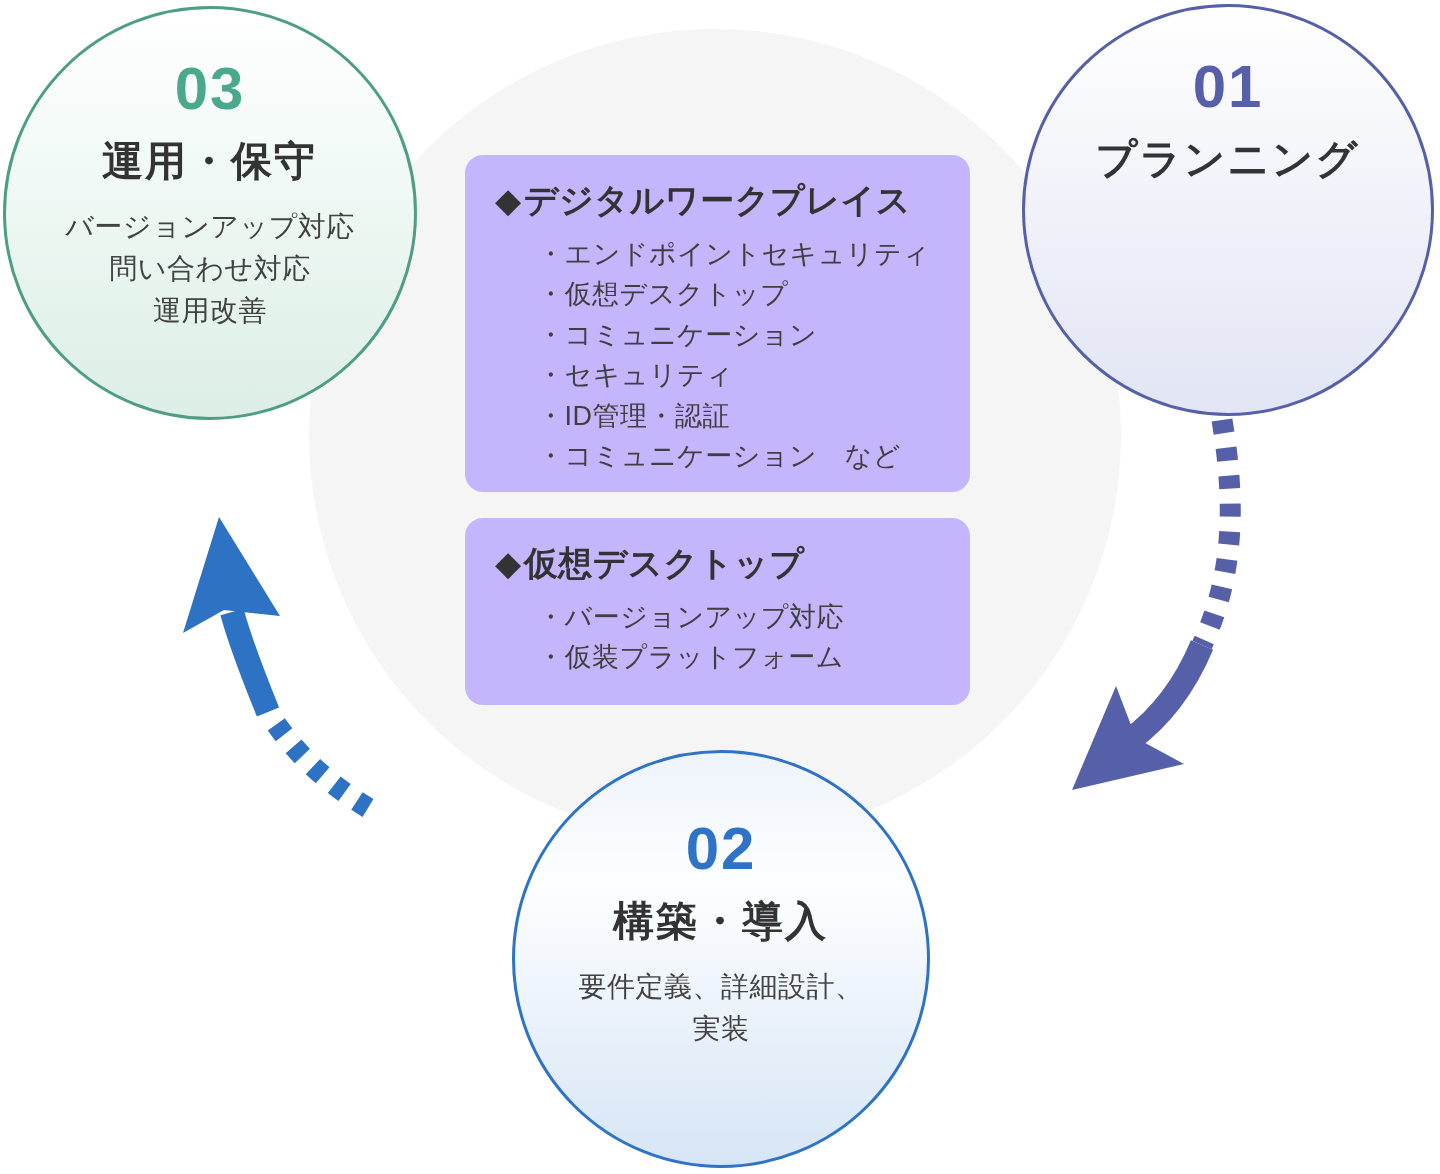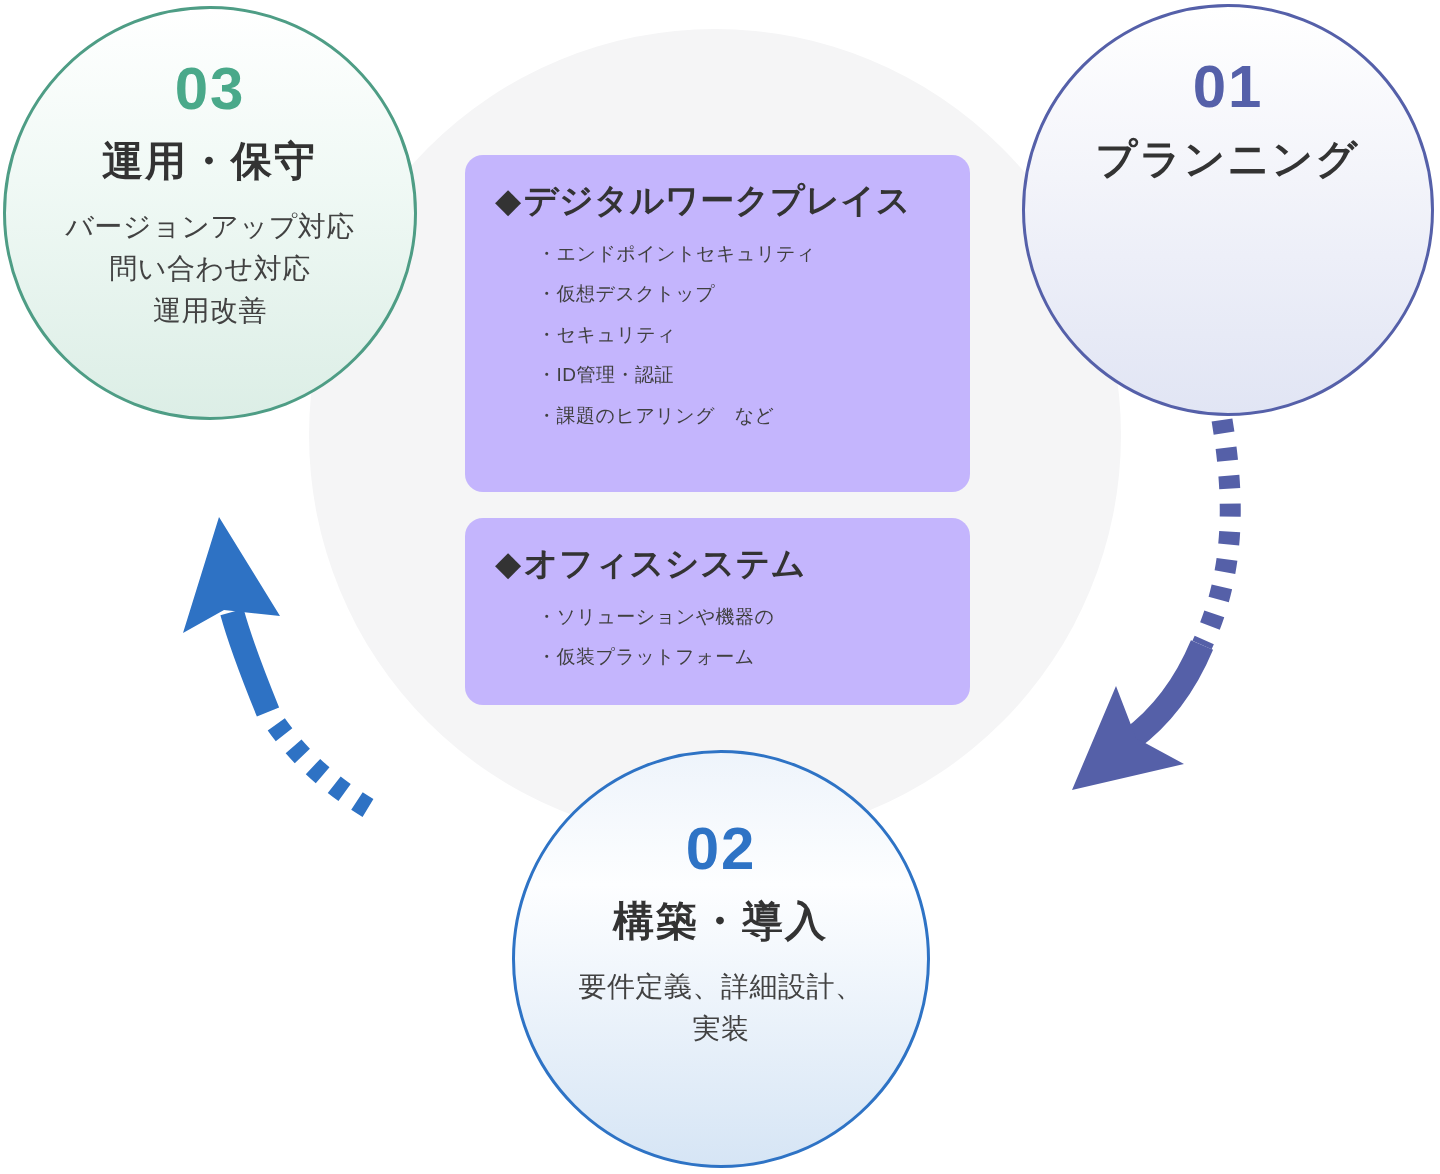--- a/index.html
+++ b/index.html
@@ -20,21 +20,21 @@
   }
   .card-1{top:155px;height:337px;}
   .card-2{top:518px;height:187px;}
   .card h3{
     margin:0;font-size:34px;line-height:1.25;font-weight:bold;color:#333333;
     letter-spacing:0.5px;white-space:nowrap;
   }
   .card h3 .diamond{margin-right:2px;}
   .card ul{list-style:none;margin:12px 0 0 0;padding:0 0 0 42px;}
   .card li{
-    font-size:19px;line-height:40.5px;color:#3f3f3f;letter-spacing:0.5px;
+    font-size:27px;line-height:40.5px;color:#3f3f3f;letter-spacing:0.5px;
     white-space:nowrap;
   }
   
   .step{
     position:absolute;border-radius:50%;box-sizing:border-box;text-align:center;
   }
   .step-01{
     left:1022px;top:4px;width:412px;height:412px;
     border:3px solid #5560a9;
     background:linear-gradient(180deg,#ffffff 0%,#f3f4fa 42%,#e1e5f4 100%);
@@ -75,30 +75,31 @@
 
 <div class="stage">
 
   <div class="gray-circle"></div>
 
   <section class="card card-1">
     <h3><span class="diamond">◆</span><span>デジタルワークプレイス</span></h3>
     <ul>
       <li>・エンドポイントセキュリティ</li>
       <li>・仮想デスクトップ</li>
+      <li>・コミュニケーション</li>
       <li>・セキュリティ</li>
       <li>・ID管理・認証</li>
-      <li>・課題のヒアリング　など</li>
+      <li>・コミュニケーション　など</li>
     </ul>
   </section>
 
   <section class="card card-2">
-    <h3><span class="diamond">◆</span><span>オフィスシステム</span></h3>
+    <h3><span class="diamond">◆</span><span>仮想デスクトップ</span></h3>
     <ul>
-      <li>・ソリューションや機器の</li>
+      <li>・バージョンアップ対応</li>
       <li>・仮装プラットフォーム</li>
     </ul>
   </section>
 
   <div class="step step-01">
     <div class="num">01</div>
     <h2>プランニング</h2>
   </div>
 
   <div class="step step-02">

